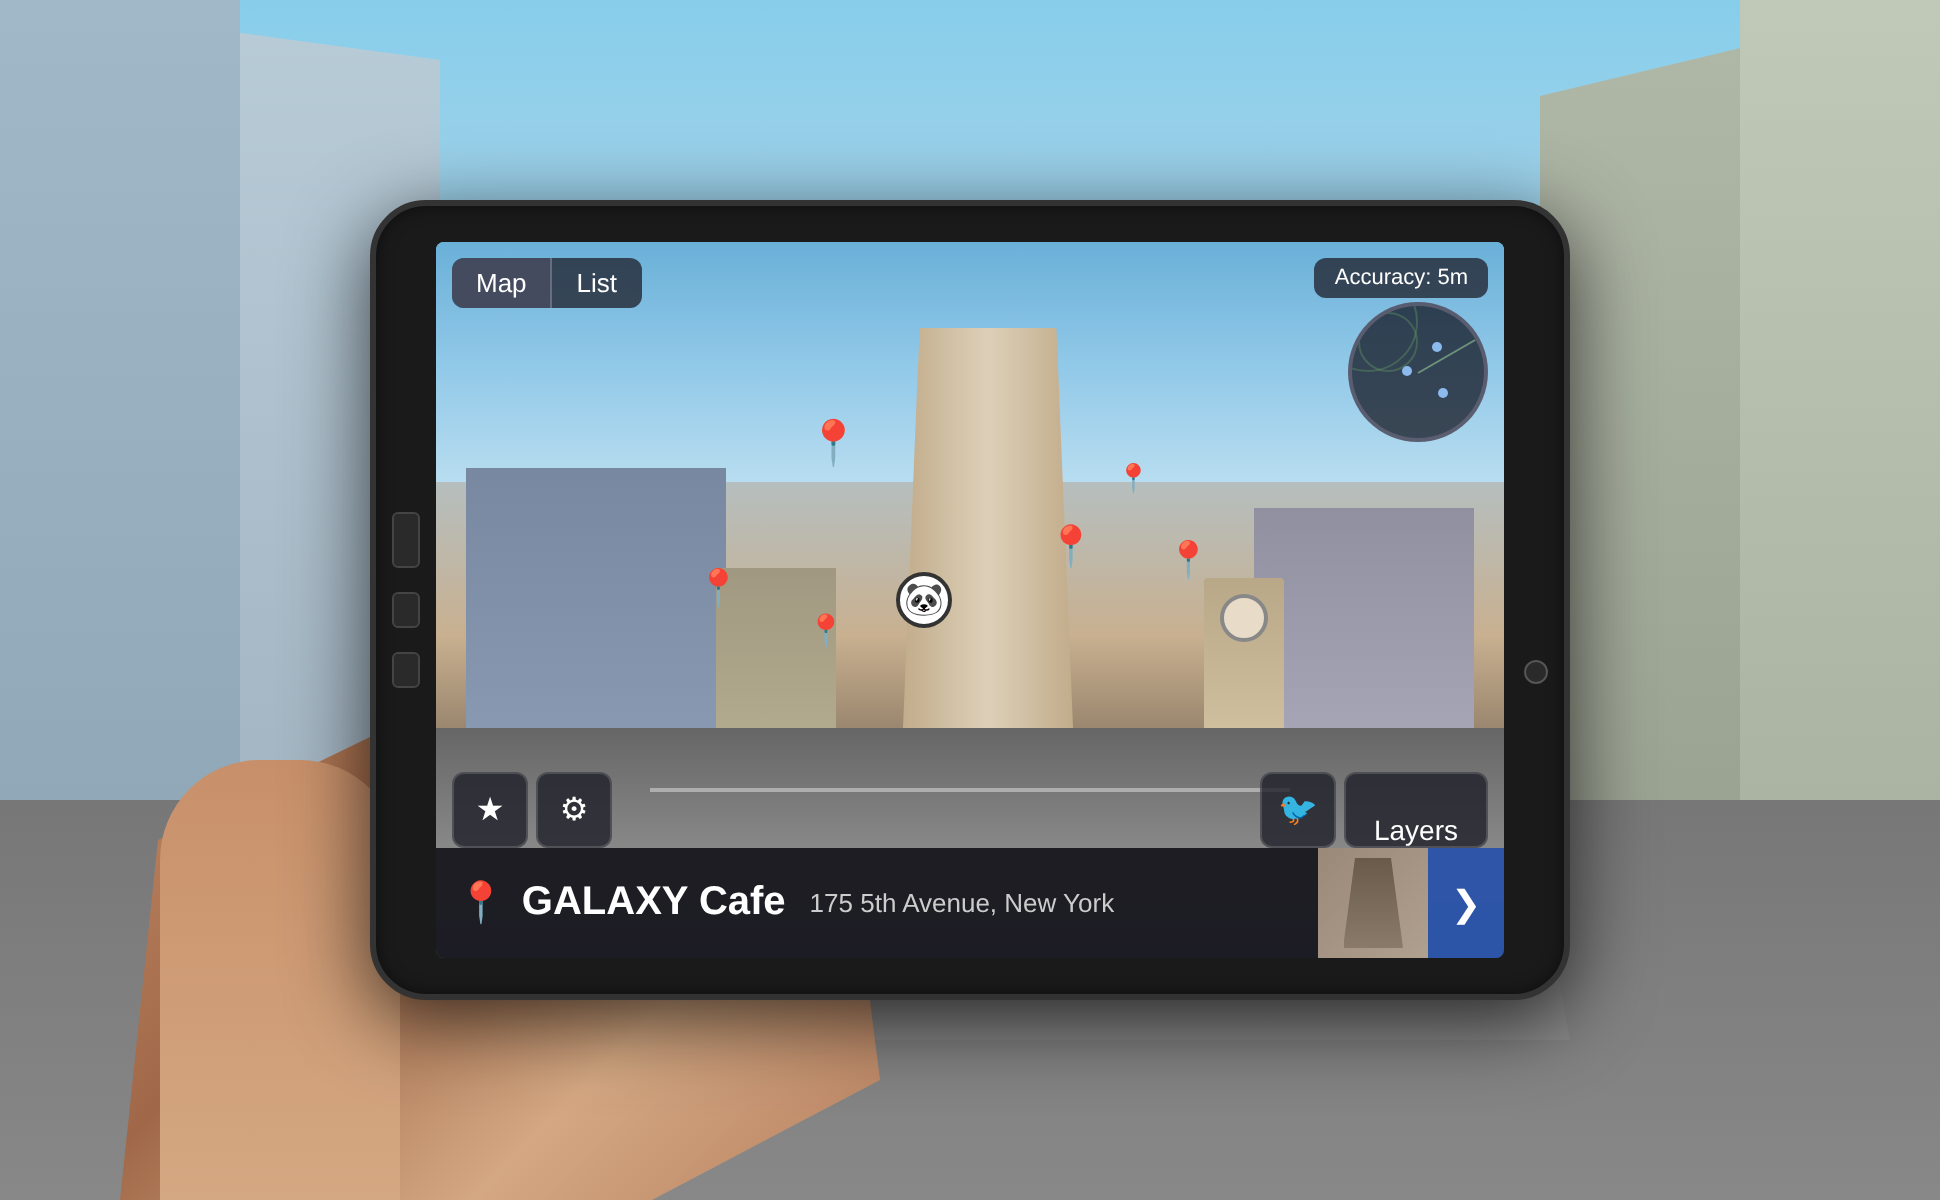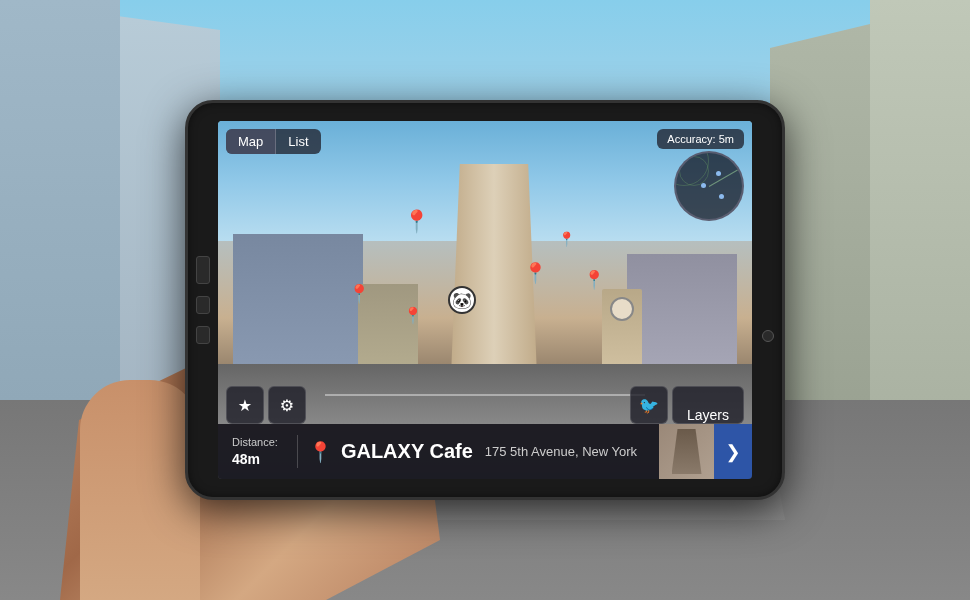--- a/index.html
+++ b/index.html
@@ -503,24 +503,20 @@
         <div class="control-btn">
           <span>🐦</span>
         </div>
         <div class="layers-btn">
           <span>Layers</span>
         </div>
       </div>
     </div>
 
     <div class="info-bar">
-      <div class="distance-box">
-        <div class="distance-label">Distance:</div>
-        <div class="distance-value">48m</div>
-      </div>
       <div class="place-info">
         <span class="place-pin">📍</span>
         <span class="place-name">GALAXY Cafe</span>
         <span class="place-address">175 5th Avenue, New York</span>
       </div>
       <div class="place-thumb">
         <div class="thumb-building"></div>
       </div>
       <div class="next-btn">
         <span>❯</span>

